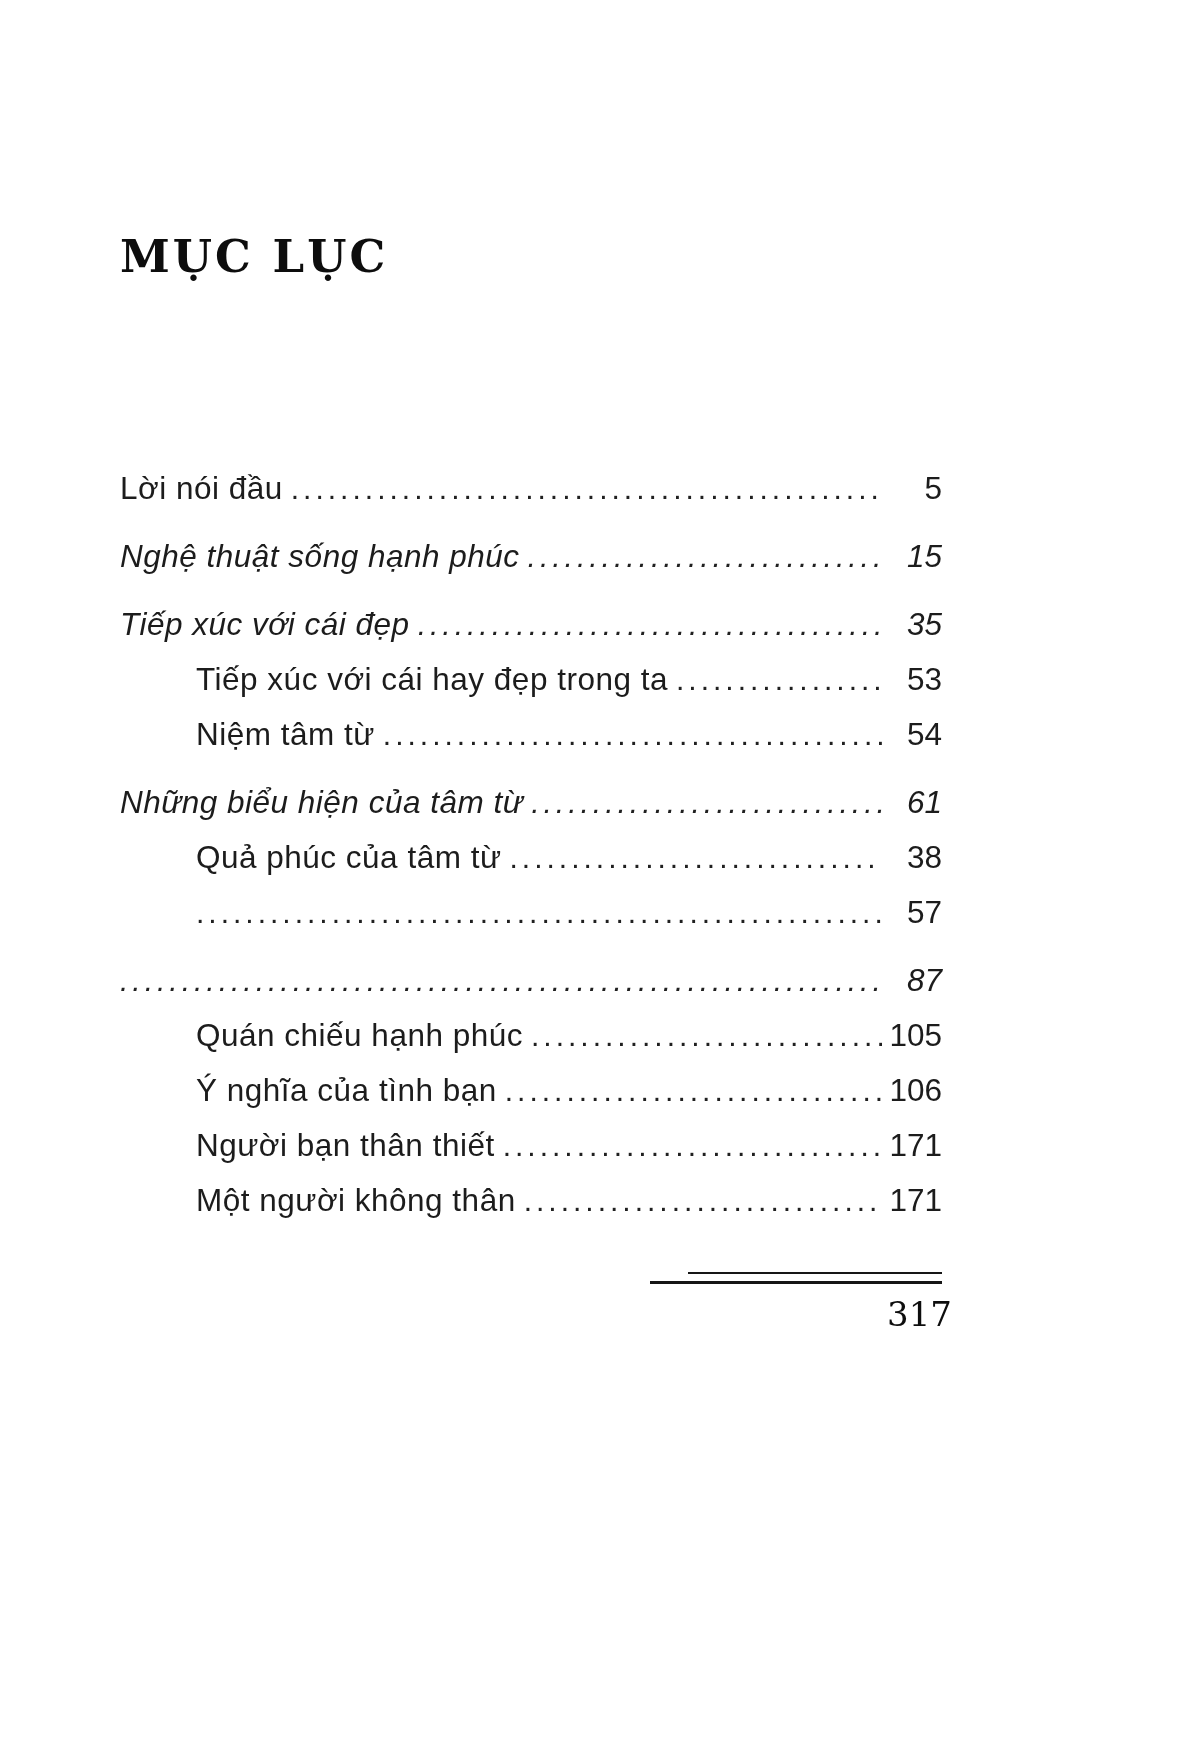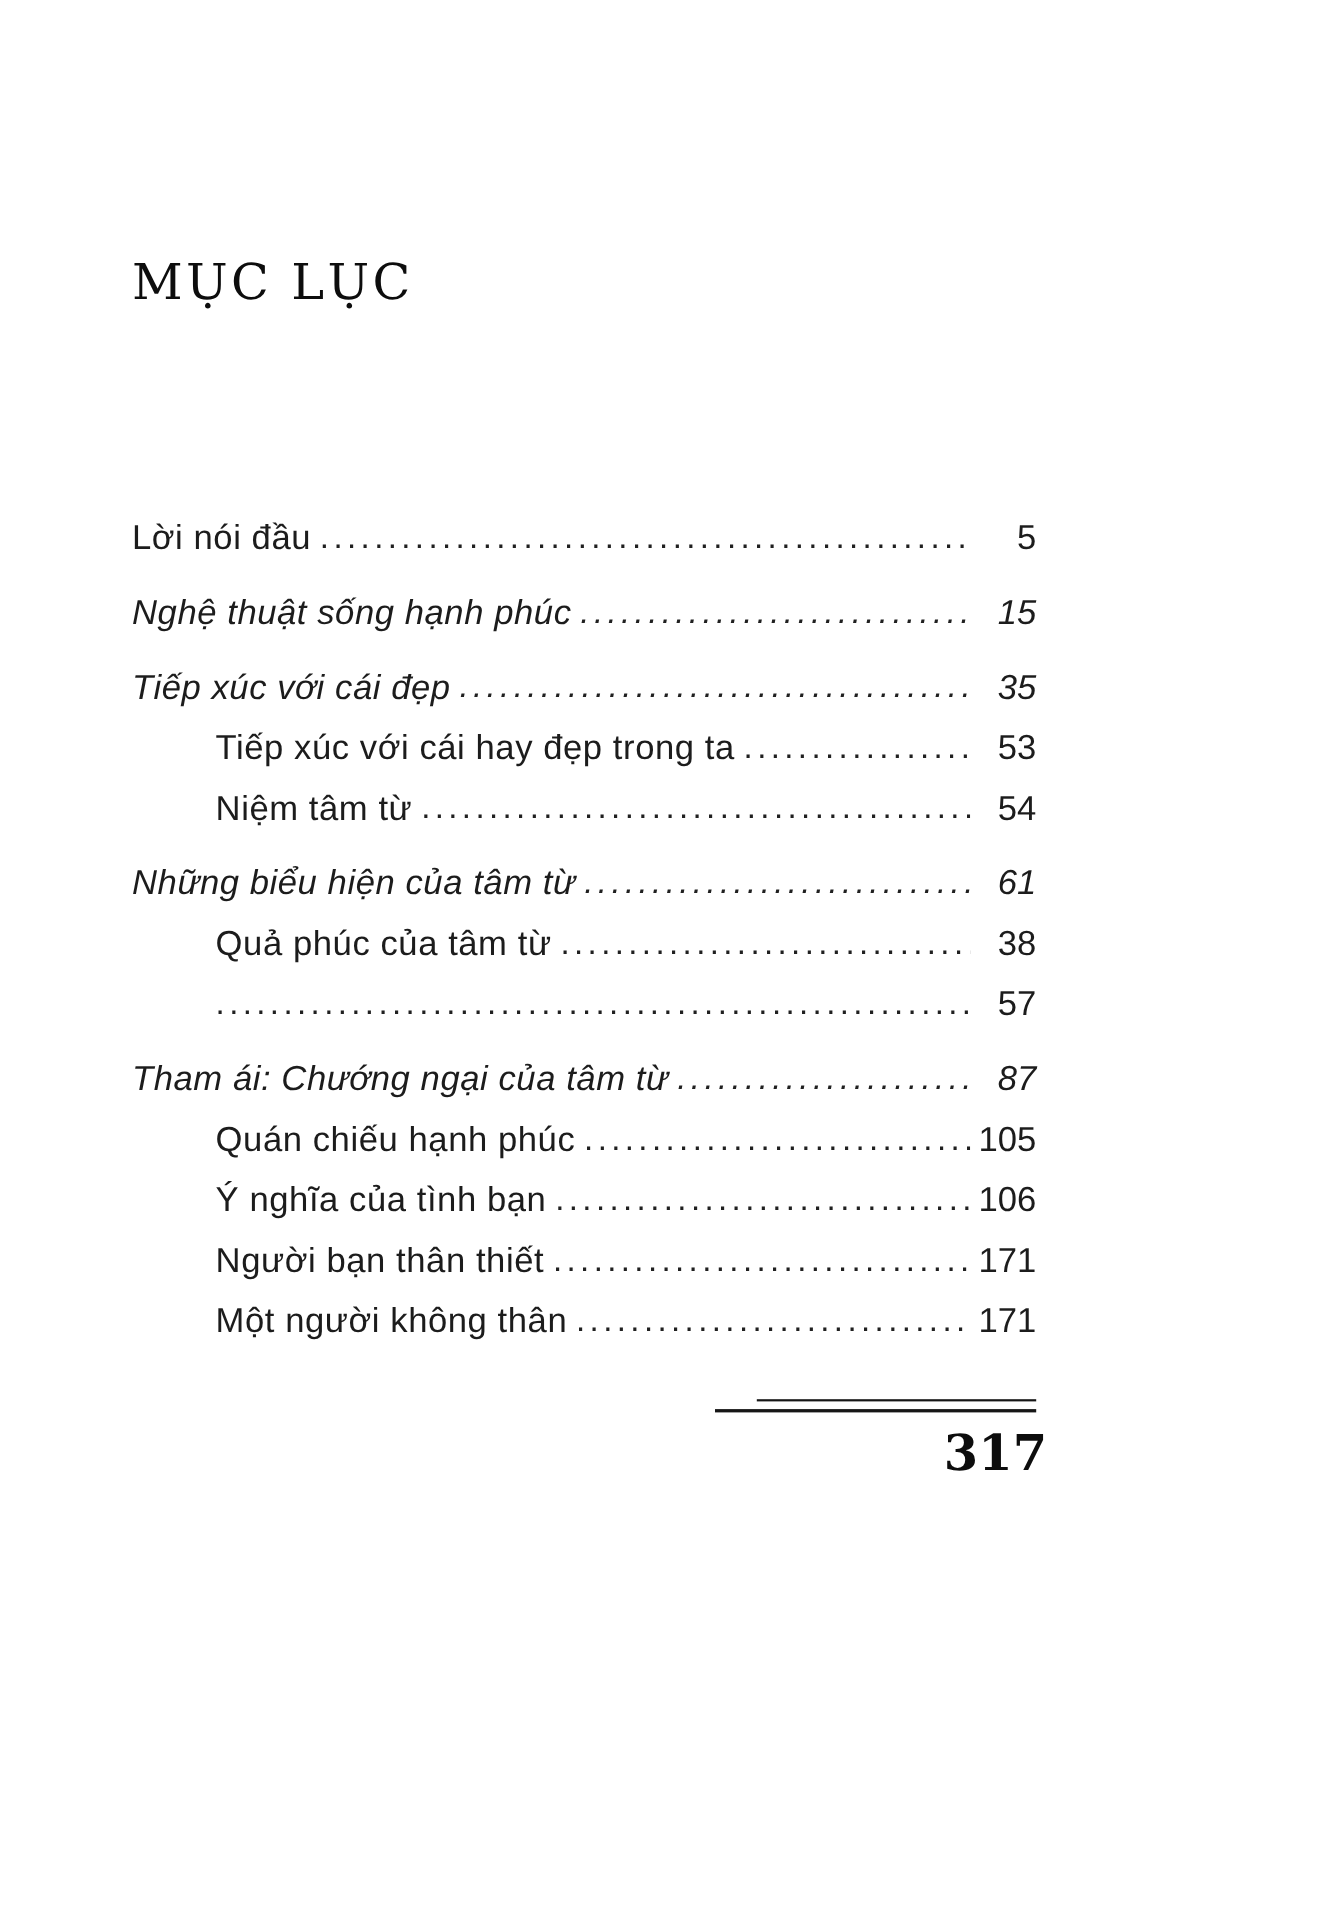--- a/index.html
+++ b/index.html
@@ -18,21 +18,21 @@
     background: #ffffff;
   }
   .content {
     position: absolute;
     left: 120px;
     top: 230px;
     width: 822px;
   }
   .title {
     font-family: "DejaVu Serif", "Liberation Serif", serif;
-    font-weight: normal;
+    font-weight: bold;
     font-size: 45px;
     letter-spacing: 3px;
     color: #0d0d0d;
   }
   .toc {
     margin-top: 178px;
   }
   .toc-row {
     display: flex;
     align-items: center;
@@ -79,22 +79,22 @@
   }
   .rule-bottom {
     margin-top: 7px;
     border-top: 3px solid #161616;
   }
   .folio {
     position: absolute;
     top: 1294px;
     right: 248px;
     font-family: "DejaVu Serif", "Liberation Serif", serif;
-    font-weight: bold;
-    font-size: 45px;
+    font-weight: normal;
+    font-size: 34px;
     color: #0d0d0d;
   }
 </style>
 </head>
 <body>
 
 <div class="page">
   <div class="content">
     <h1 class="title">MỤC LỤC</h1>
     <div class="toc">
@@ -131,21 +131,20 @@
         <div class="toc-row indent">
           <span class="label">Quả phúc của tâm từ</span>
           <span class="dots">............................................................................................................................................</span>
           <span class="pnum">38</span>
         </div>
         <div class="toc-row indent">
           <span class="dots">............................................................................................................................................</span>
           <span class="pnum">57</span>
         </div>
         <div class="toc-row group">
-          <span class="label">Tham ái: Chướng ngại của tâm từ</span>
           <span class="dots">............................................................................................................................................</span>
           <span class="pnum">87</span>
         </div>
         <div class="toc-row indent">
           <span class="label">Quán chiếu hạnh phúc</span>
           <span class="dots">............................................................................................................................................</span>
           <span class="pnum">105</span>
         </div>
         <div class="toc-row indent">
           <span class="label">Ý nghĩa của tình bạn</span>

